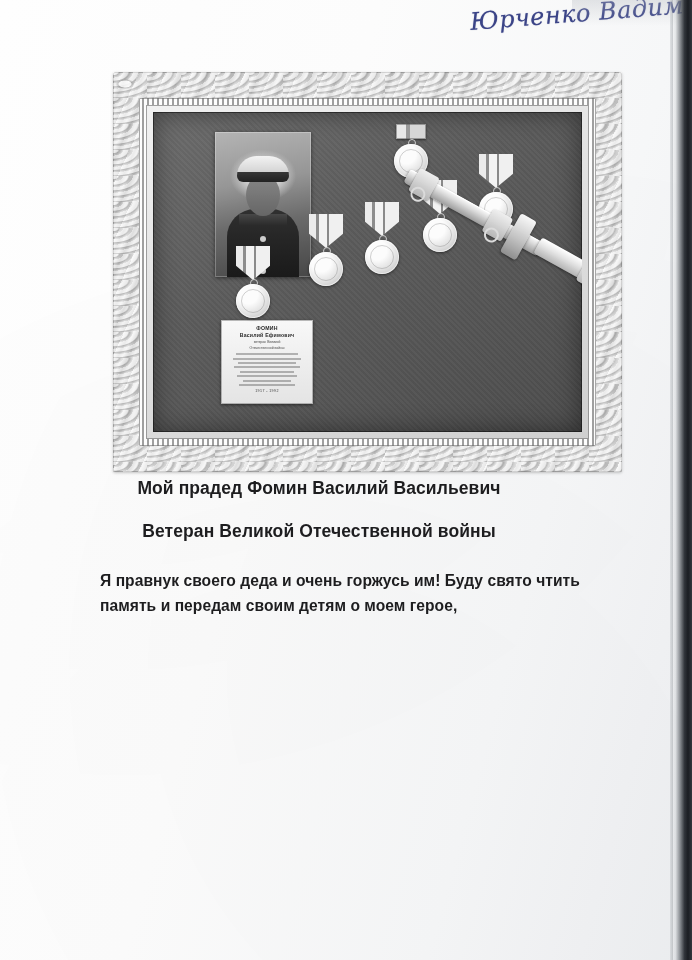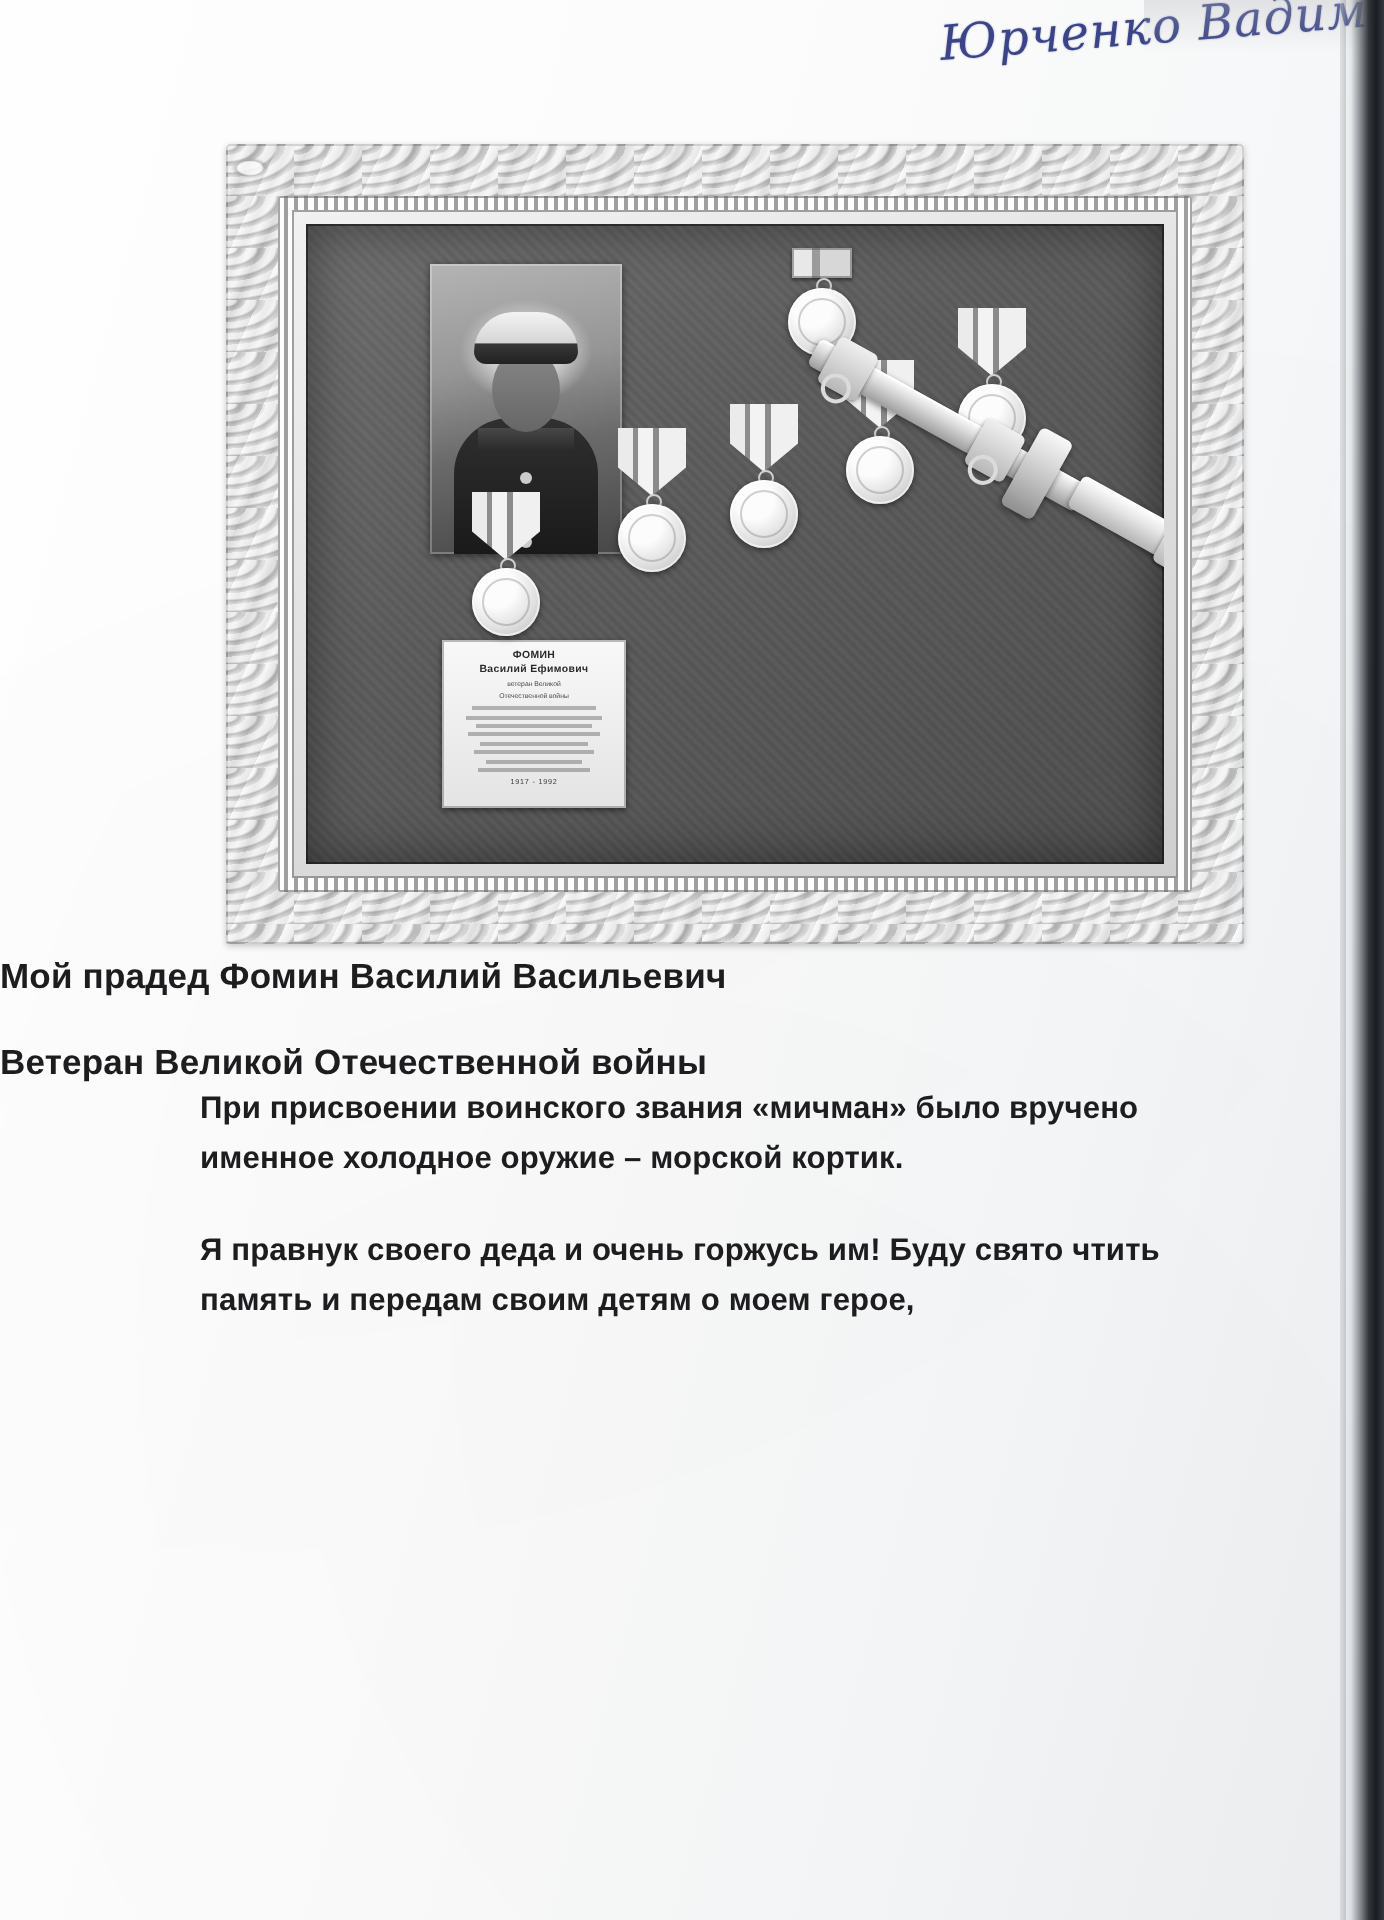--- a/index.html
+++ b/index.html
@@ -345,28 +345,29 @@
   }
 
   
   .doc-text {
     position: absolute;
     left: 0;
     top: 478px;
     width: 660px;
   }
   .title {
+    text-align: center;
     font-weight: bold;
     font-size: 17.5px;
     color: #1d1d1f;
     letter-spacing: .1px;
     padding-right: 22px;
   }
   .title.t1 { margin-bottom: 22px; }
-  .title.t2 { }
+  .title.t2 { margin-bottom: 26px; }
 
   .para {
     margin: 0 0 20px 0;
     padding: 0 34px 0 100px;
     font-weight: bold;
     font-size: 15.6px;
     line-height: 1.62;
     color: #1d1d1f;
     letter-spacing: .05px;
   }
@@ -462,21 +463,20 @@
         <div class="pommel"></div>
       </div>
 
     </div>
   </div>
 
   <div class="doc-text">
     <div class="title t1">Мой прадед Фомин Василий Васильевич</div>
     <div class="title t2">Ветеран Великой Отечественной войны</div>
 
-    <p class="para">При присвоении воинского звания «мичман» было вручено именное холодное оружие – морской кортик.</p>
     <p class="para">Я правнук своего деда  и очень горжусь им! Буду свято чтить память и передам своим детям о моем героe,</p>
   </div>
 
   <div class="scan-top-smudge"></div>
   <div class="scan-edge-line"></div>
   <div class="scan-edge"></div>
 
 </div>
 
 </body></html>

